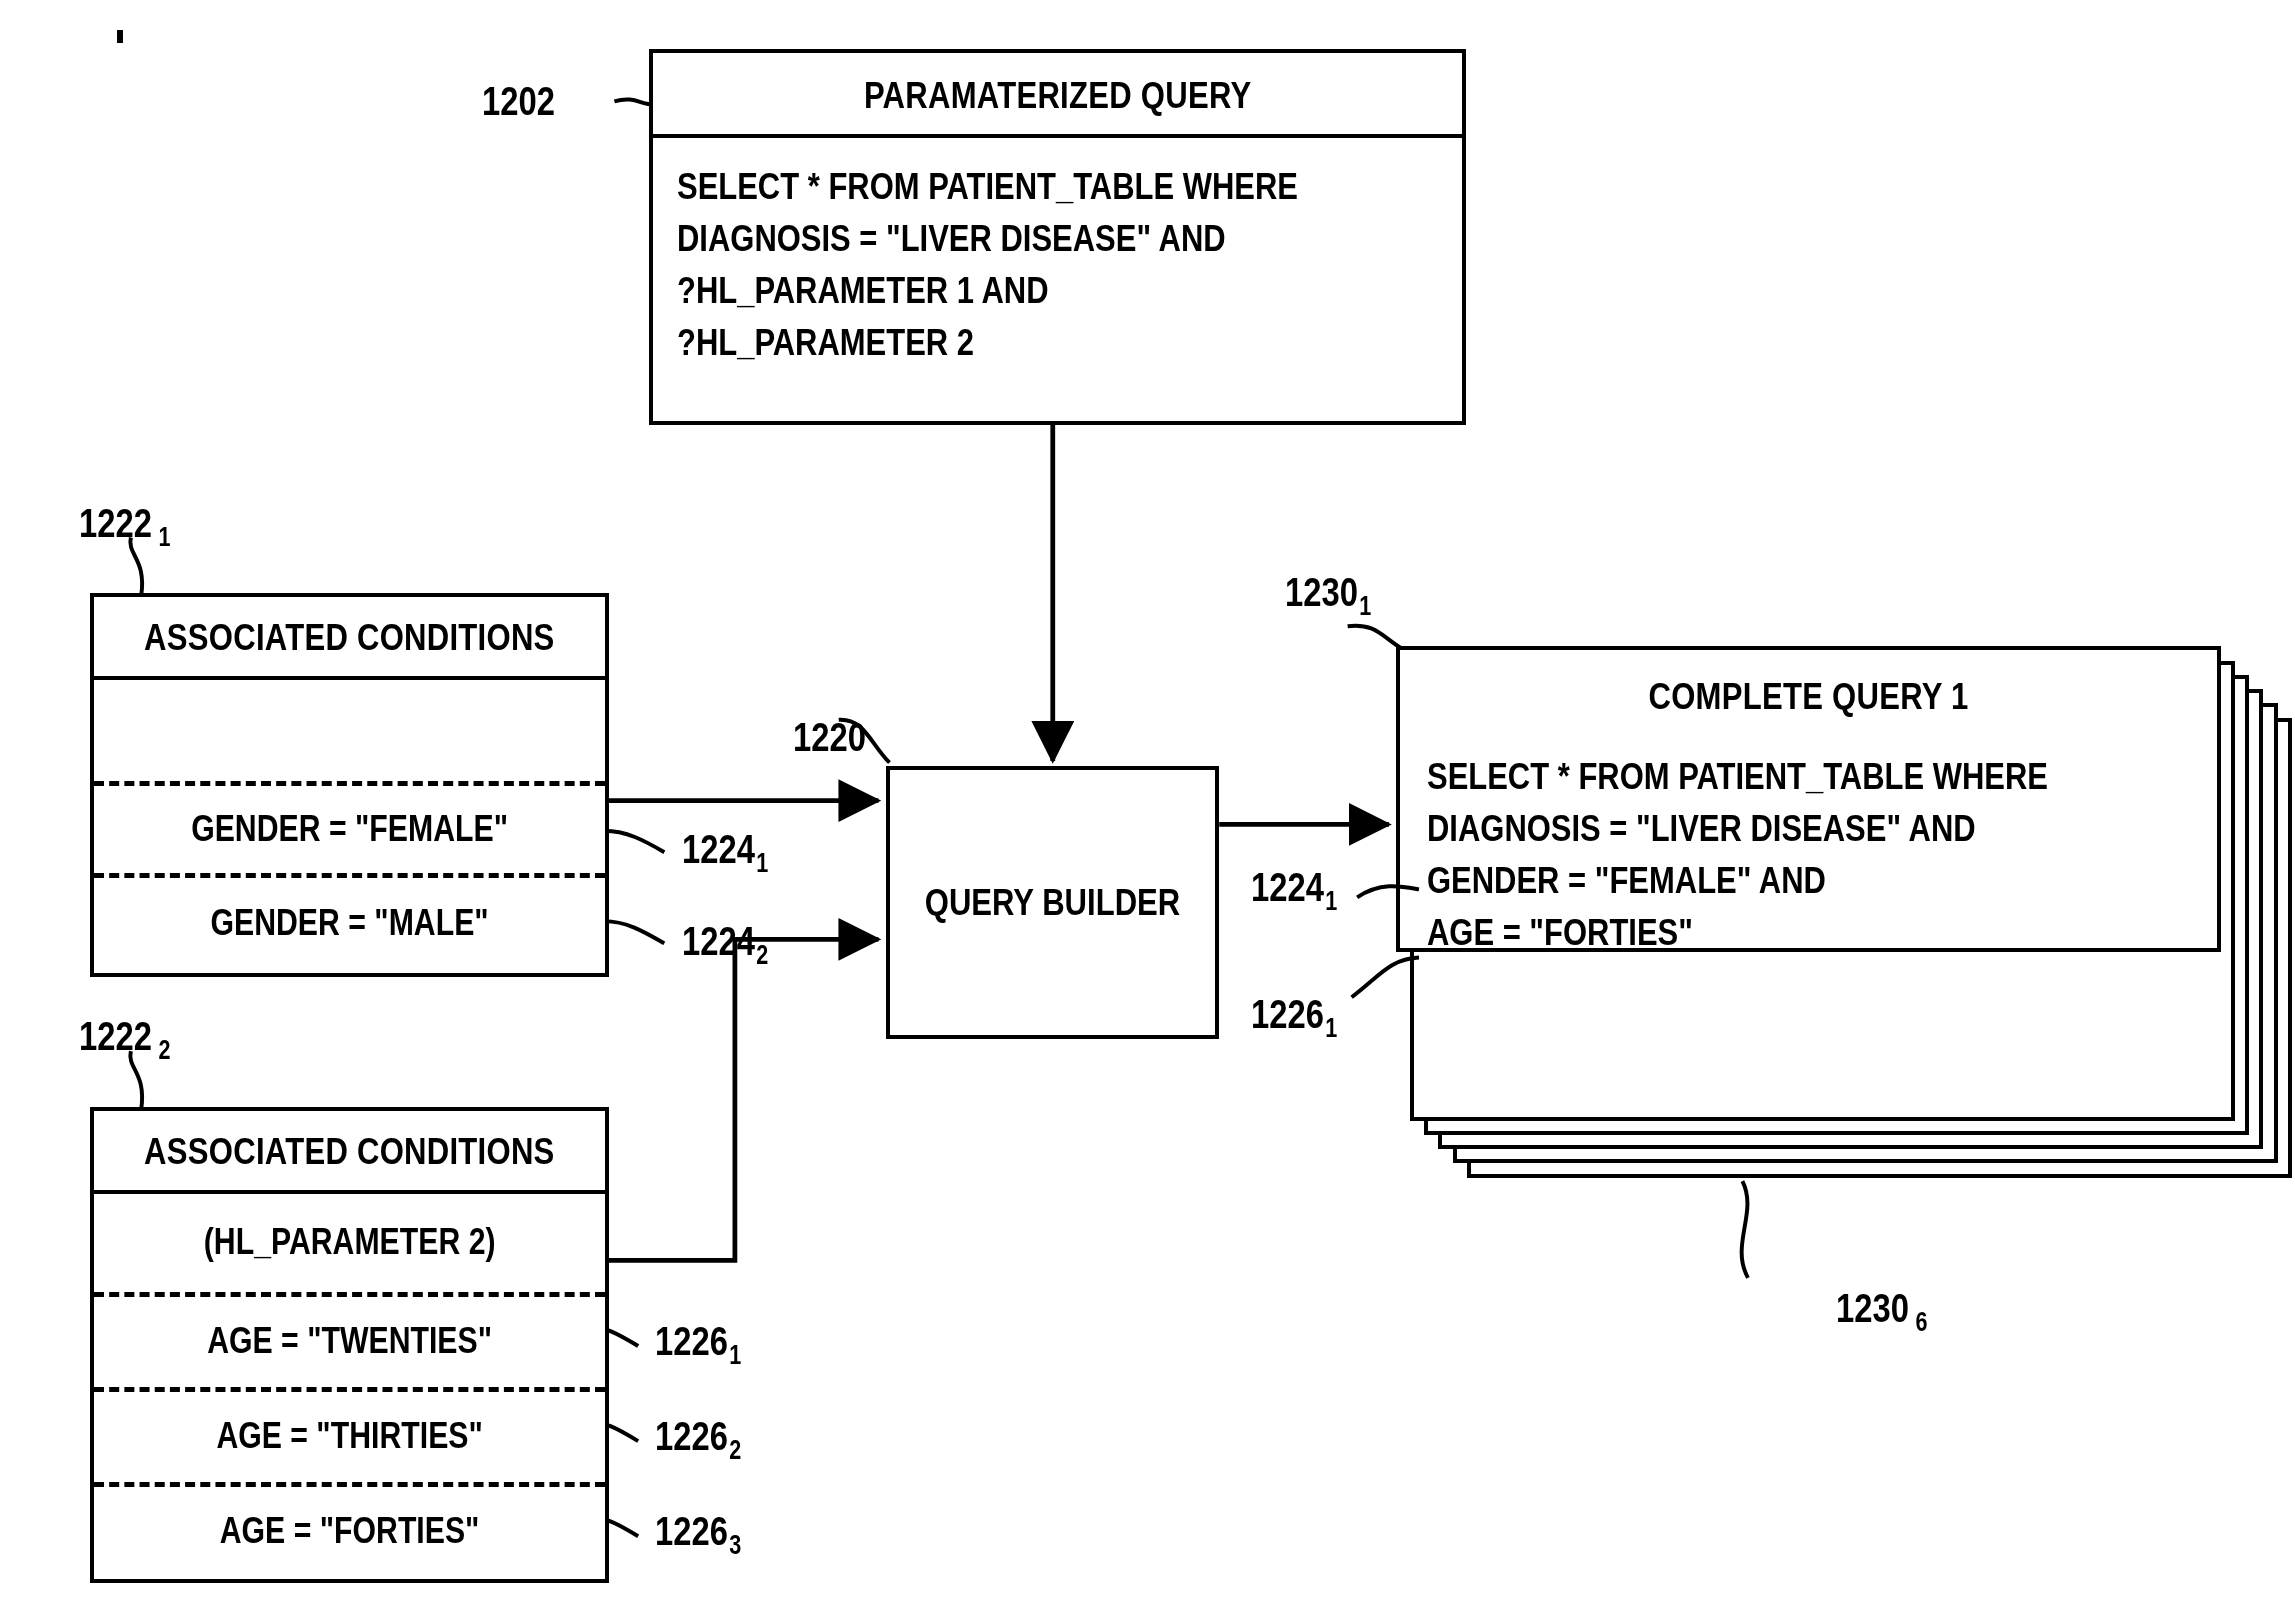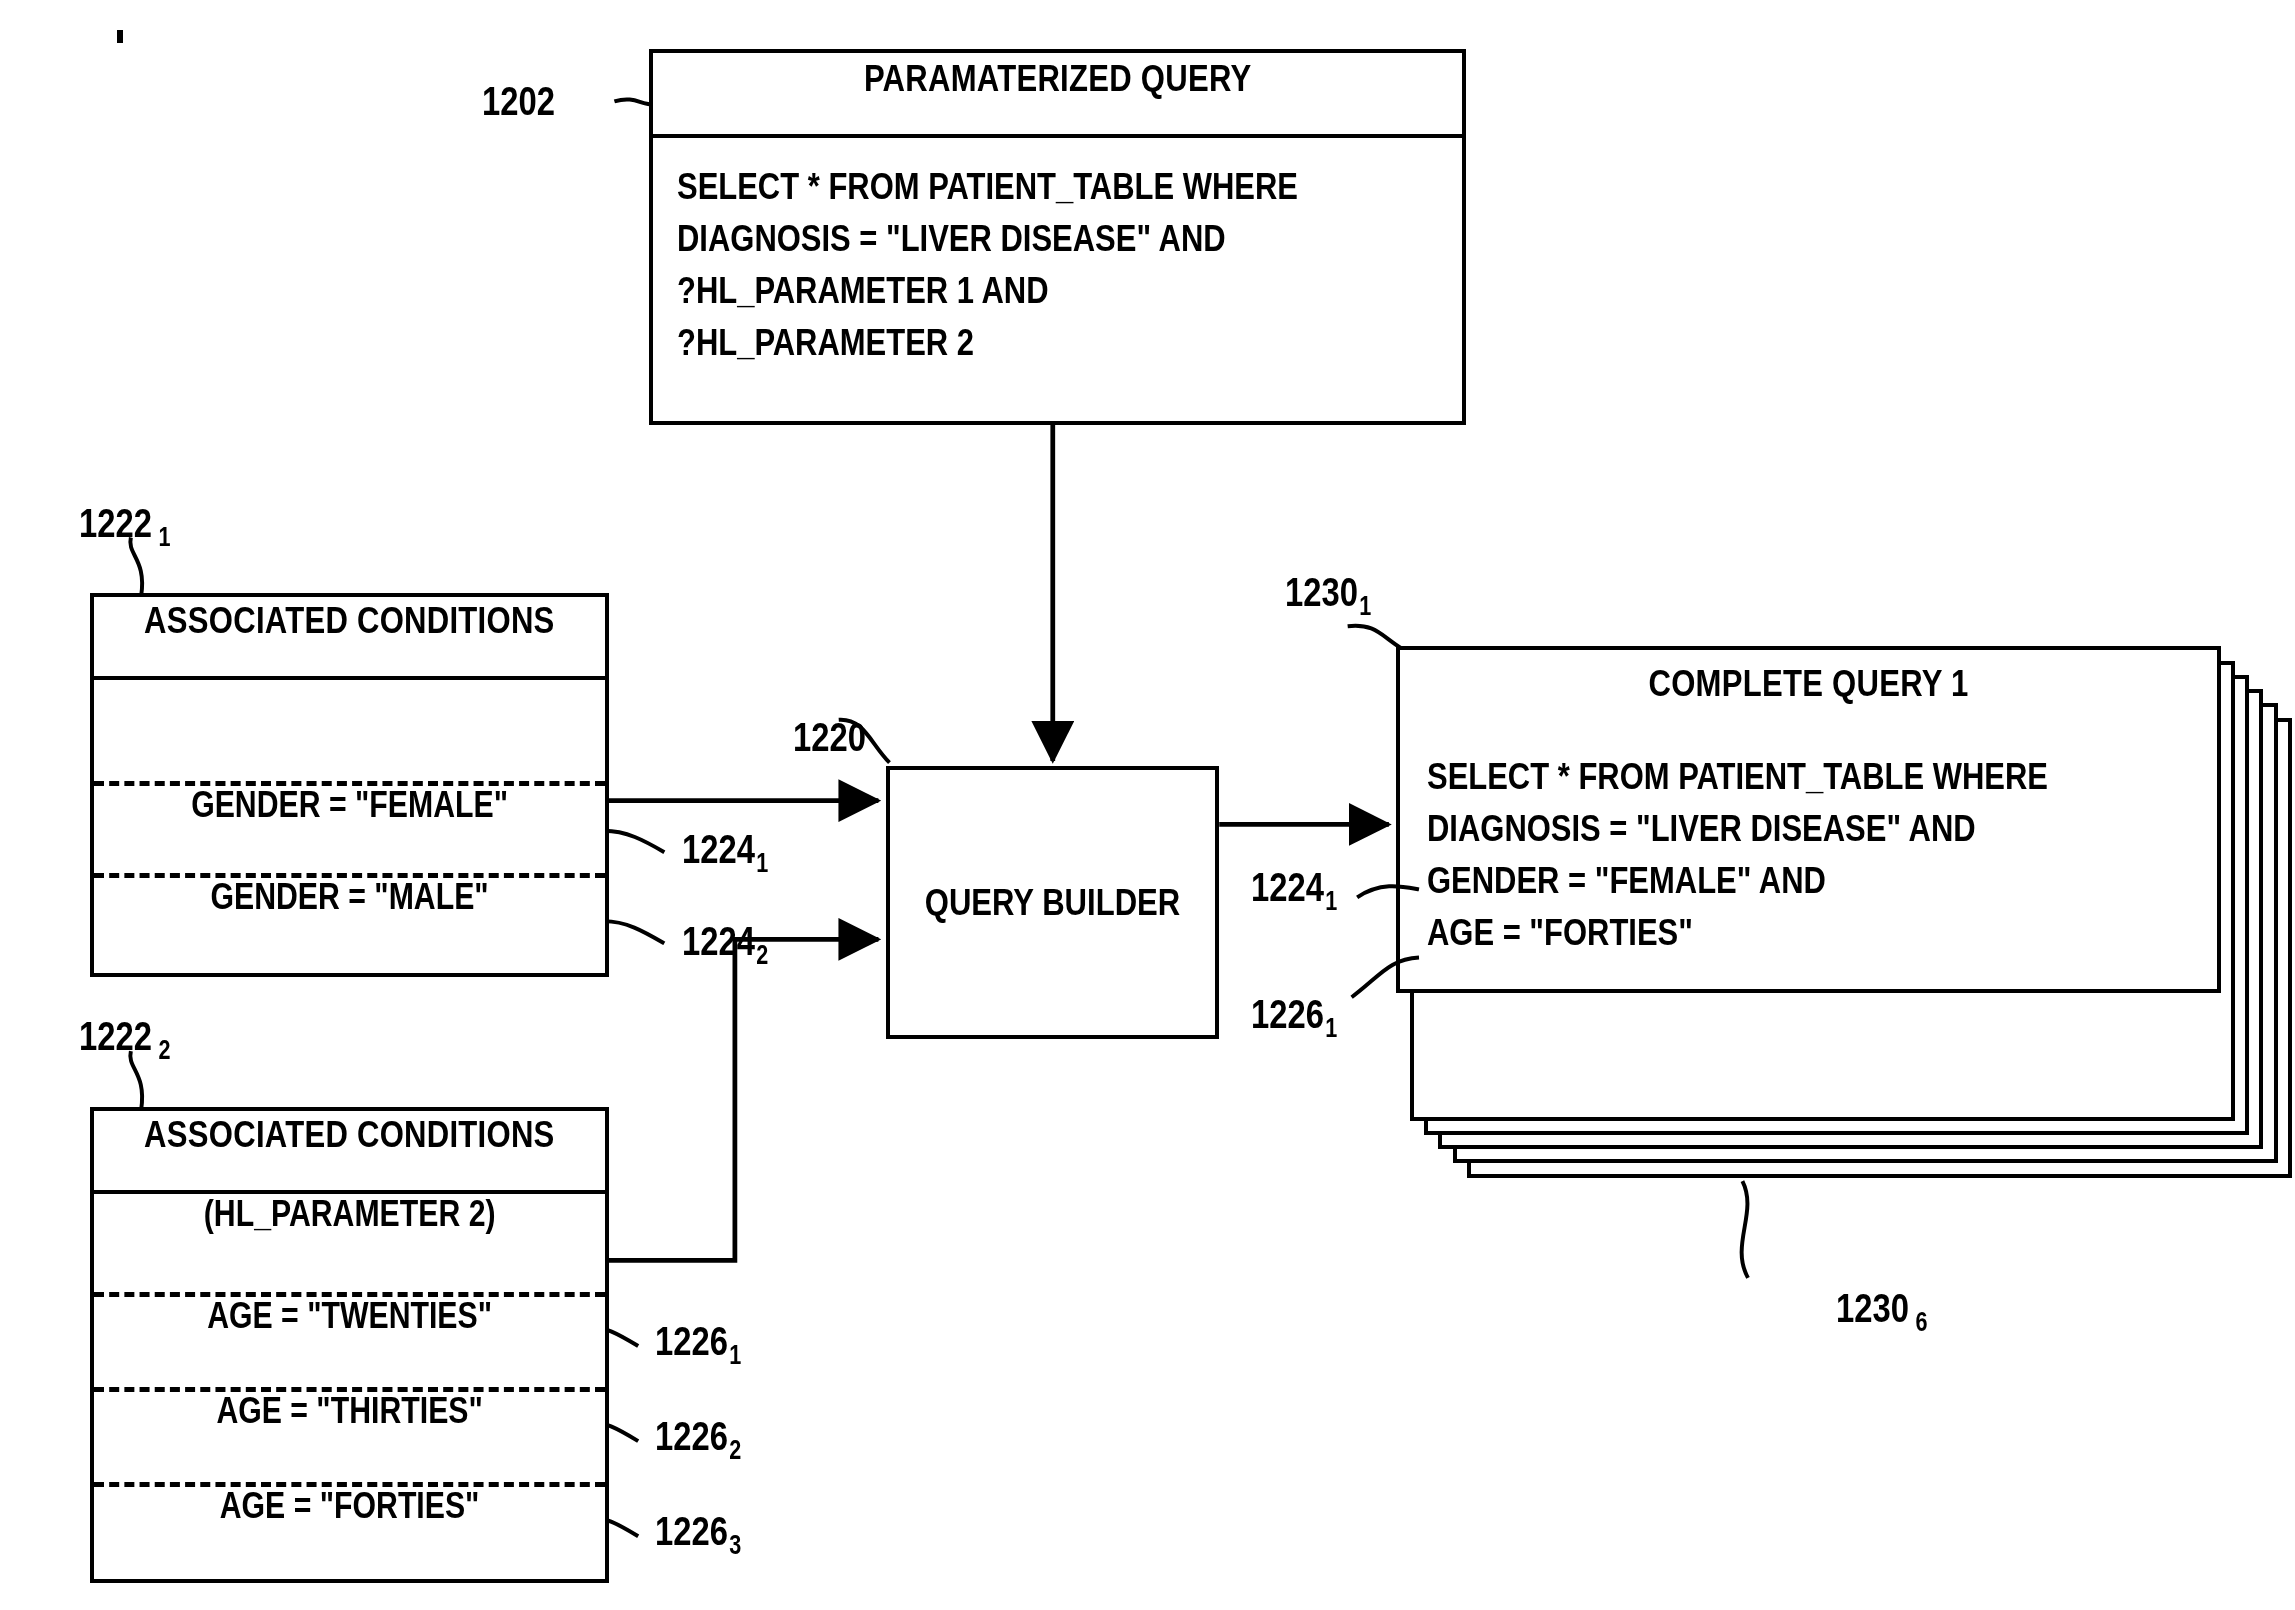--- a/index.html
+++ b/index.html
@@ -51,20 +51,21 @@
     left: 0;
     right: 0;
     height: 0;
     border-top: 5.6px dashed #000;
   }
   .cell {
     position: absolute;
     left: 0;
     right: 0;
     display: flex;
+    align-items: center;
     justify-content: center;
     text-align: center;
   }
   .ttl {
     font-size: 37px;
     font-weight: 700;
     letter-spacing: 0.3px;
     transform: scaleX(0.84);
     white-space: nowrap;
   }
@@ -248,21 +249,21 @@
   <div class="box" style="left:886px; top:766px; width:333px; height:273px;">
   </div>
   <div class="qb-label" style="left:886px; top:882px; width:333px; text-align:center;">
     <span>QUERY BUILDER</span>
   </div>
 
   <div class="ref" style="left:793px; top:714px;">
     <span>1220</span>
   </div>
 
-  <div class="box" style="left:1396px; top:646px; width:825px; height:347px;">
+  <div class="box" style="left:1396px; top:646px; width:825px; height:306px;">
     <div class="cell" style="top:12.7px; height:68px;">
       <span class="ttl">COMPLETE QUERY 1</span>
     </div>
     <div class="qtxt" style="left:27px; top:101px;"><span>SELECT * FROM PATIENT_TABLE WHERE</span>
 <span>DIAGNOSIS = "LIVER DISEASE" AND</span>
 <span>GENDER = "FEMALE" AND</span>
 <span>AGE = "FORTIES"</span></div>
   </div>
 
   <div class="ref" style="left:1285px; top:569px;">

